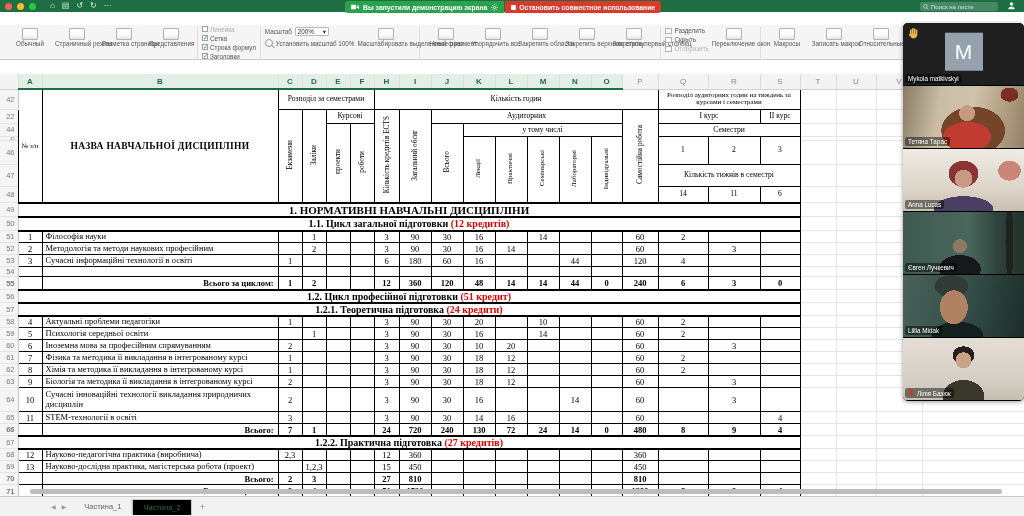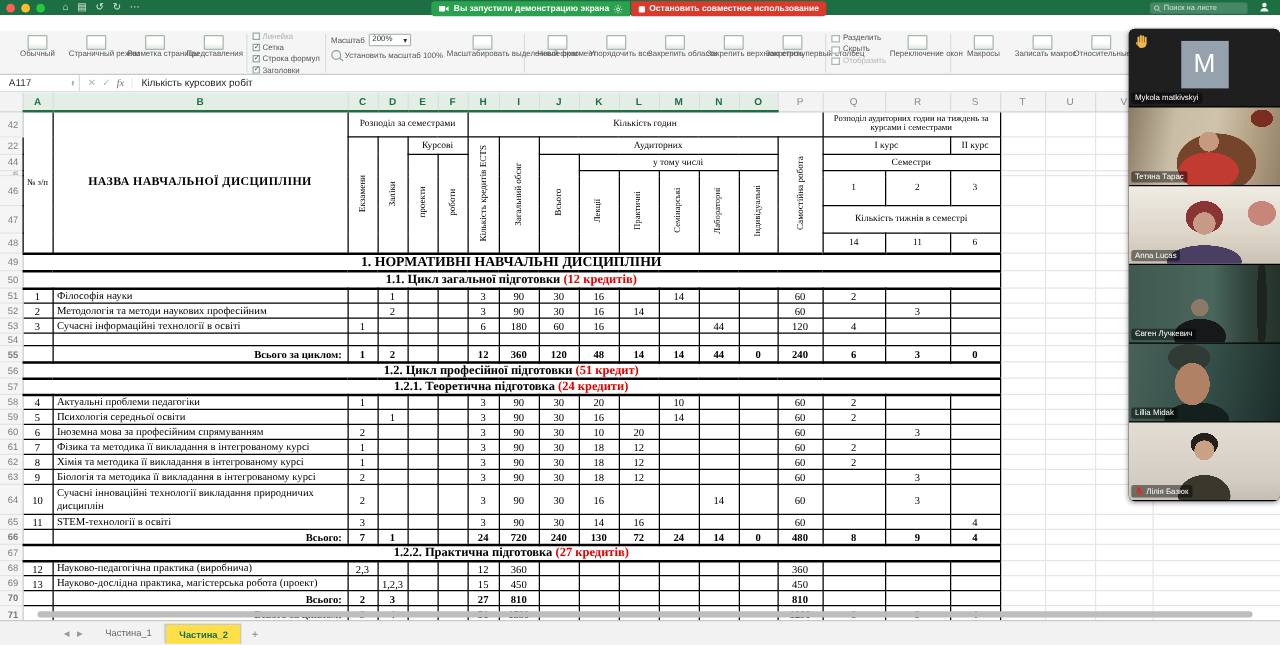--- a/index.html
+++ b/index.html
@@ -75,21 +75,21 @@
   td.sec.big { font-size:11px; }
   .red { color:#e00000; }
   tr.hrow td { border-color:#000; }
   tr.b2 td { border-bottom-width:2px; }
 
   
   .hscroll { position:absolute; top:489px; left:30px; right:22px; height:5px; background:#bdbdbd; border-radius:2.5px; z-index:5; }
   .sheetbar { position:absolute; top:496px; left:0; right:0; height:20px; background:#f2f2f2; border-top:1px solid #c9c9c9; display:flex; align-items:center; font-size:7.5px; color:#666;padding-left:43px; }
   .navarr { display:flex; gap:6px; padding:0 8px; color:#9a9a9a; font-size:6px; }
   .stab { padding:3px 10px; border-right:1px solid #d8d8d8; cursor:default; }
-  .stab.active { background:#fde047; color:#1e6e44; font-weight:bold; border:1px solid #c9c9c9; border-bottom:none; }
+  .stab.active { background:#000000; color:#1e6e44; font-weight:normal; border:1px solid #c9c9c9; border-bottom:none; }
   .stab-plus { padding:2px 8px; font-size:9px; color:#888; }
 
   
   .vstrip { position:absolute; top:23px; left:903px; width:121px; height:378px; background:#000; border-radius:5px; overflow:hidden; z-index:90; box-shadow:0 1px 4px rgba(0,0,0,.4); }
   .tile { position:relative; width:121px; height:62px; margin-bottom:1px; overflow:hidden; background:#222; }
   .plabel { position:absolute; left:2px; bottom:2px; display:flex; align-items:center; gap:2px; background:rgba(0,0,0,.45); color:#fff; font-size:6.3px; padding:1px 3px; border-radius:2px; white-space:nowrap; }
   .havatar { position:absolute; left:50%; top:50%; transform:translate(-50%,-56%); width:38px; height:38px; background:#96a1ae; color:#fff; font-size:21px; display:flex; align-items:center; justify-content:center; }
   .hand { position:absolute; left:4px; top:4px; }
   .p1 { background:#1f1f1f; }
   .p2 { background:
@@ -242,35 +242,20 @@
       </div>
       <div class="rbtn"><div class="ic"></div><span>Переключение окон</span></div>
     </div>
     <div class="rgroup">
       <div class="rbtn"><div class="ic"></div><span>Макросы</span></div>
       <div class="rbtn"><div class="ic"></div><span>Записать макрос</span></div>
       <div class="rbtn"><div class="ic"></div><span>Относительные ссылки</span></div>
     </div>
   </div>
 
-  <div class="fbar">
-    <div class="namebox">
-      <span>A117</span>
-      <span class="stepper">
-          <span>▲</span>
-          <span>▼</span>
-        </span>
-    </div>
-    <div class="fxicons">
-      <span>✕</span>
-      <span>✓</span>
-      <span class="fxit">fx</span>
-    </div>
-    <div class="fvalue">Кількість курсових робіт</div>
-  </div>
 
   <div class="gridwrap">
     <table class="sheet">
       <colgroup>
           <col style="width: 18px;">
           <col style="width: 24px;">
           <col style="width: 236px;">
           <col style="width: 24px;">
           <col style="width: 24px;">
           <col style="width: 24px;">

